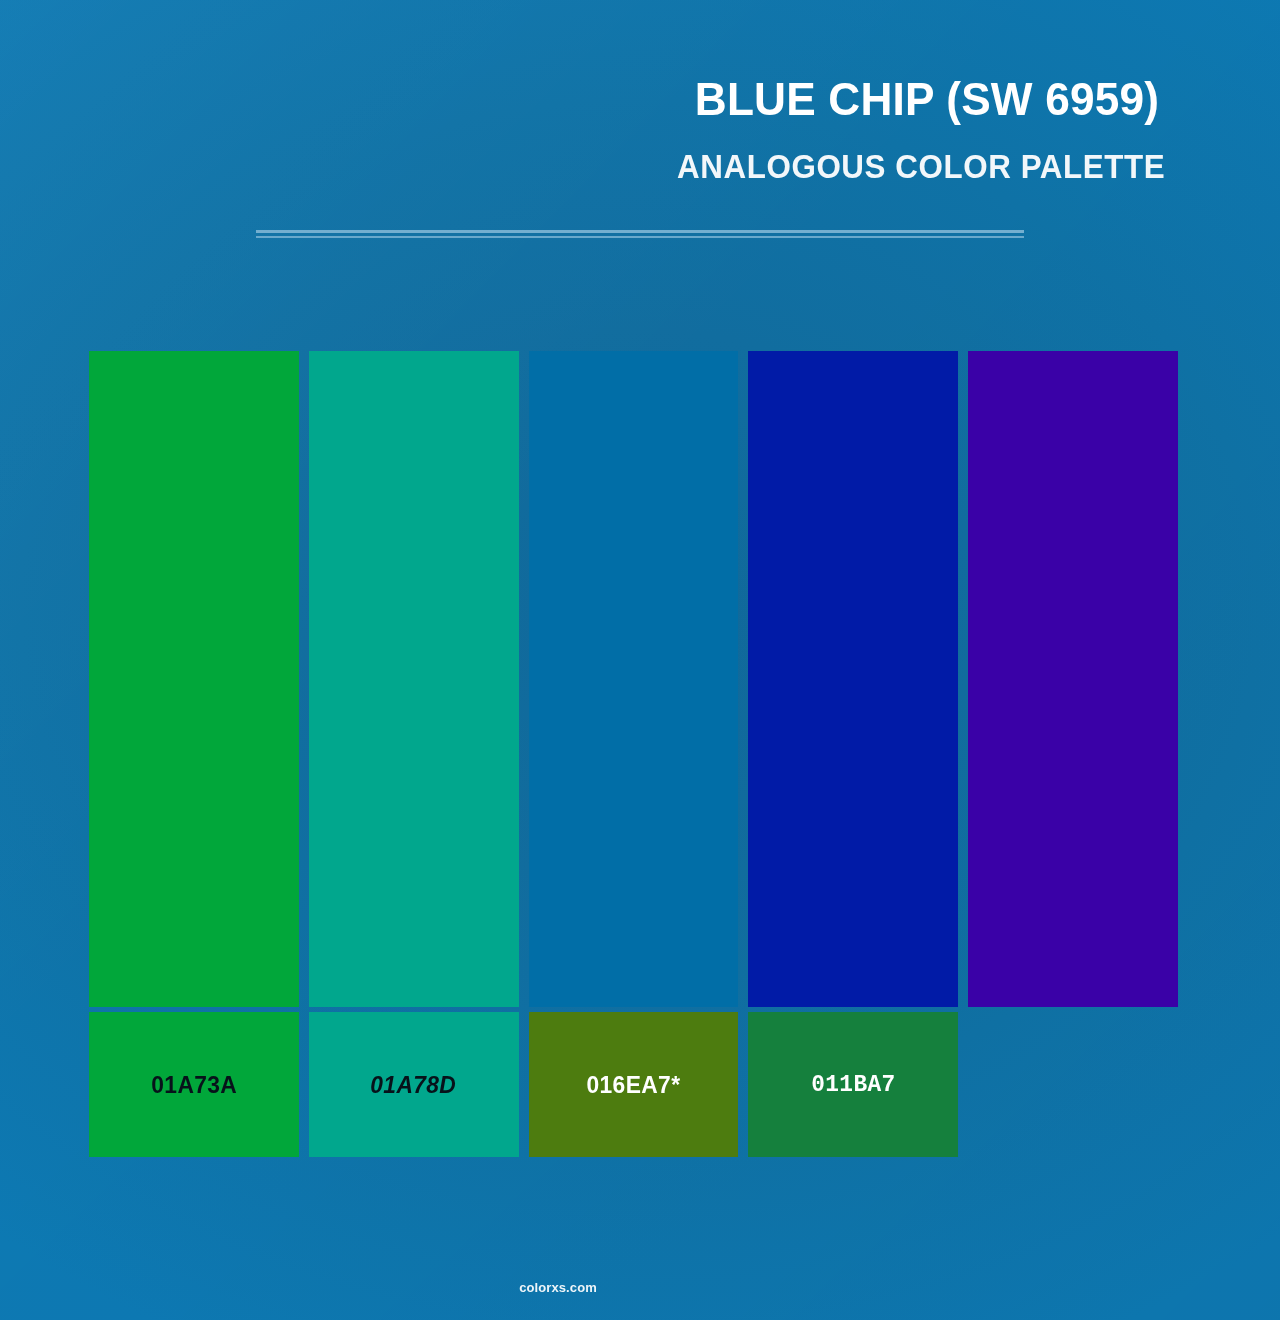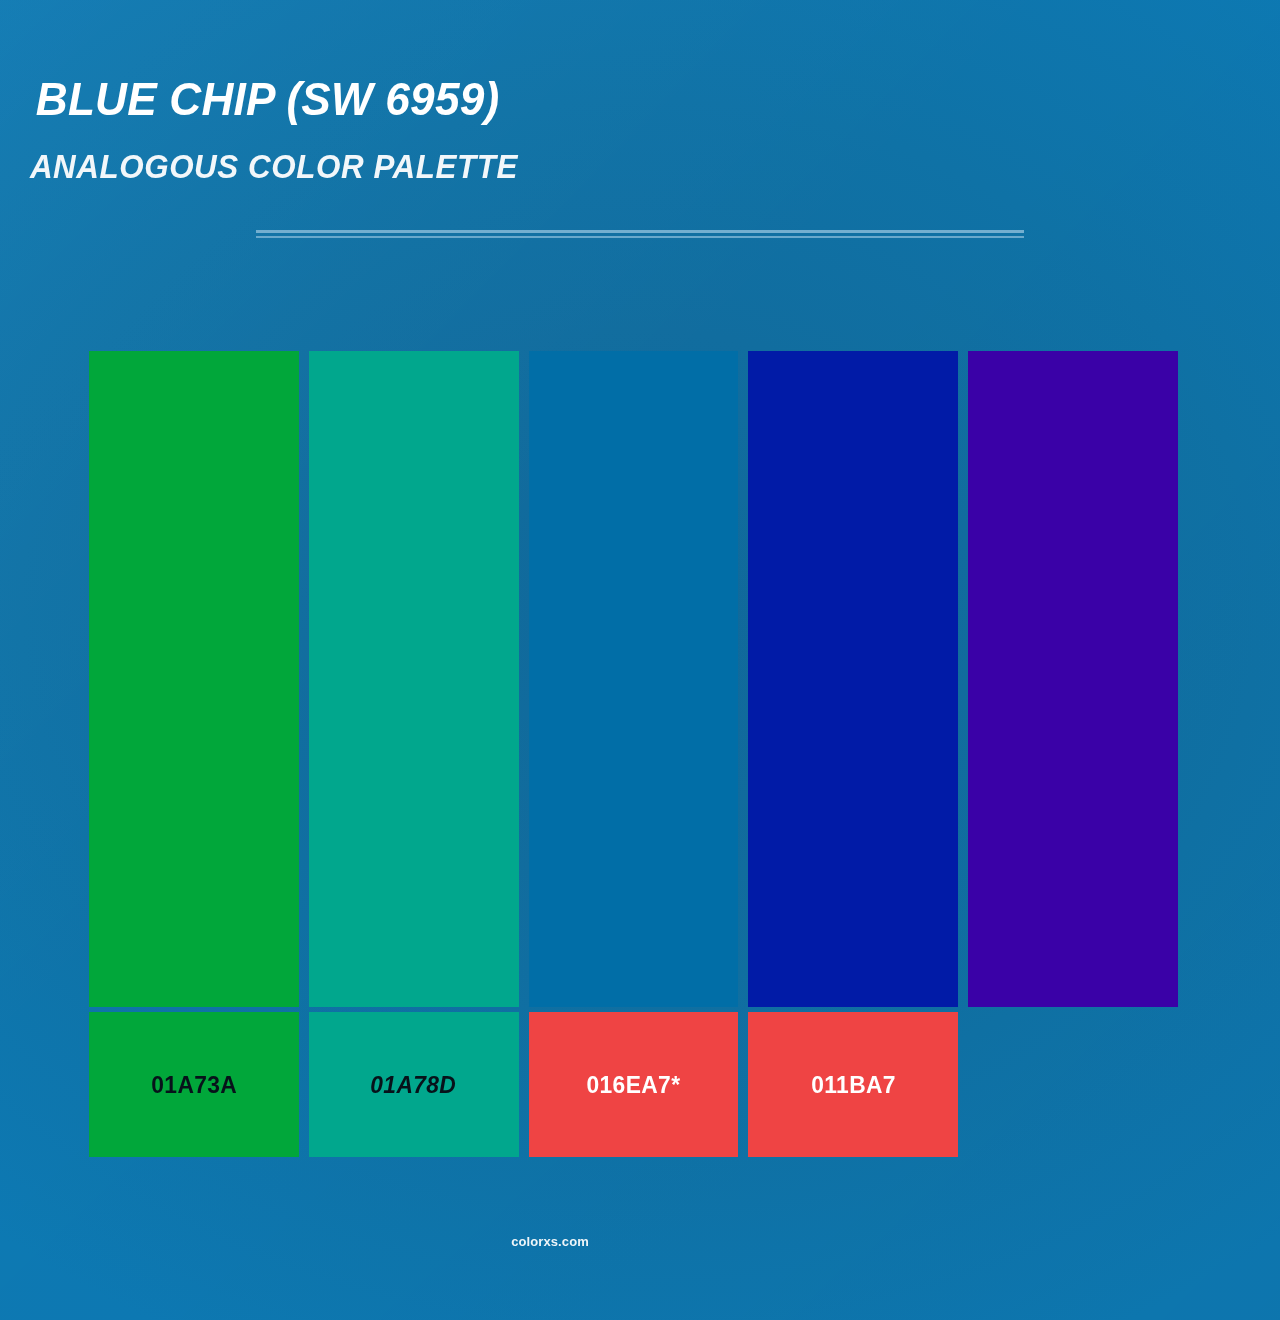--- a/index.html
+++ b/index.html
@@ -39,22 +39,21 @@
     position: absolute;
     inset: 0;
   }
 
   
   #header {
     position: absolute;
     left: 0;
     top: 0;
     width: 1195px;
-    text-align: left;
-    font-style: italic;
+    text-align: right;
   }
   #palette-title {
     margin: 0;
     padding-top: 74px;
     color: #ffffff;
     font-size: 47px;
     font-weight: 700;
     letter-spacing: 0.2px;
     line-height: 1.08;
     transform: scaleX(0.94);
@@ -125,23 +124,24 @@
     font-weight: 700;
     letter-spacing: 0.4px;
     transform: scaleX(0.95);
     white-space: nowrap;
   }
 
   
   #footer {
     position: absolute;
     left: 0;
-    top: 1232px;
+    top: 1278px;
     width: 1100px;
     text-align: center;
+    padding-left: 8px;
   }
   #footer-brand {
     color: #eef5f9;
     font-size: 13px;
     font-weight: 700;
     letter-spacing: 0.1px;
   }
 </style>
 </head>
 <body>
@@ -169,27 +169,27 @@
         </div>
       </div>
       <div class="swatch-column">
         <div class="swatch-block" style="background-color: rgb(1, 167, 141);"></div>
         <div class="swatch-label-block" style="background-color: rgb(1, 167, 141); font-style: italic;">
           <span class="swatch-hex" style="color: rgb(7, 18, 26);">01A78D</span>
         </div>
       </div>
       <div class="swatch-column">
         <div class="swatch-block" style="background-color: rgb(1, 110, 167);"></div>
-        <div class="swatch-label-block" style="background-color: #ef4444;">
+        <div class="swatch-label-block" style="background-color: #4d7c0f;">
           <span class="swatch-hex" style="color: rgb(255, 255, 255);">016EA7*</span>
         </div>
       </div>
       <div class="swatch-column">
         <div class="swatch-block" style="background-color: rgb(1, 27, 167);"></div>
-        <div class="swatch-label-block" style="background-color: #ef4444;">
+        <div class="swatch-label-block" style="background-color: #15803d; font-family: Liberation Mono, monospace;">
           <span class="swatch-hex" style="color: rgb(255, 255, 255);">011BA7</span>
         </div>
       </div>
       <div class="swatch-column">
         <div class="swatch-block" style="background-color: rgb(58, 1, 167);"></div>
       </div>
     </div>
 
   <div id="footer">
     <span id="footer-brand">colorxs.com</span>

